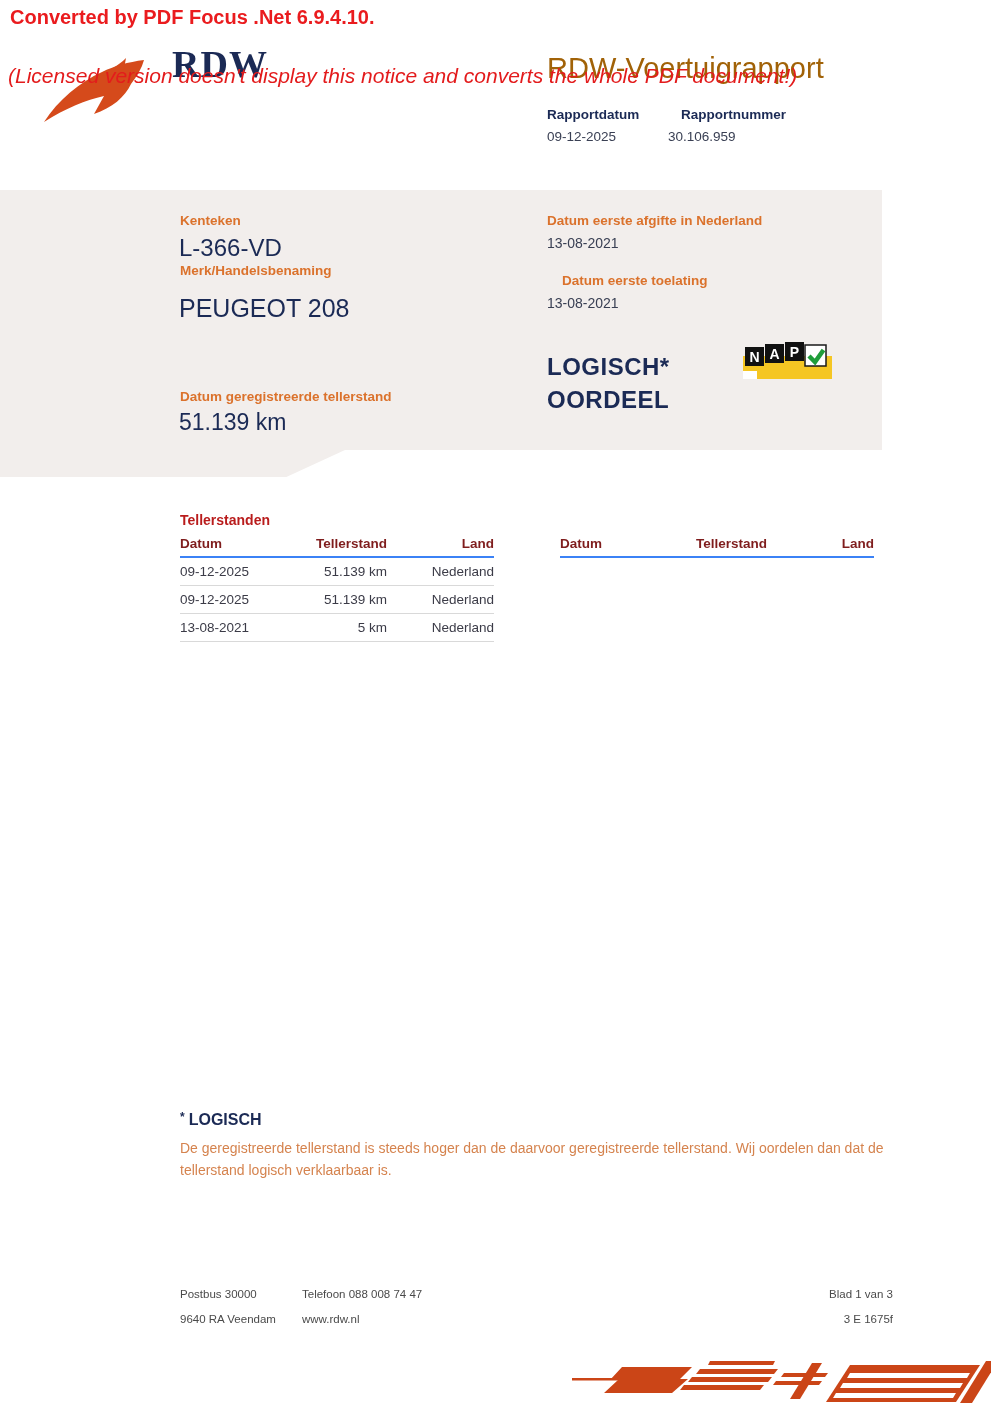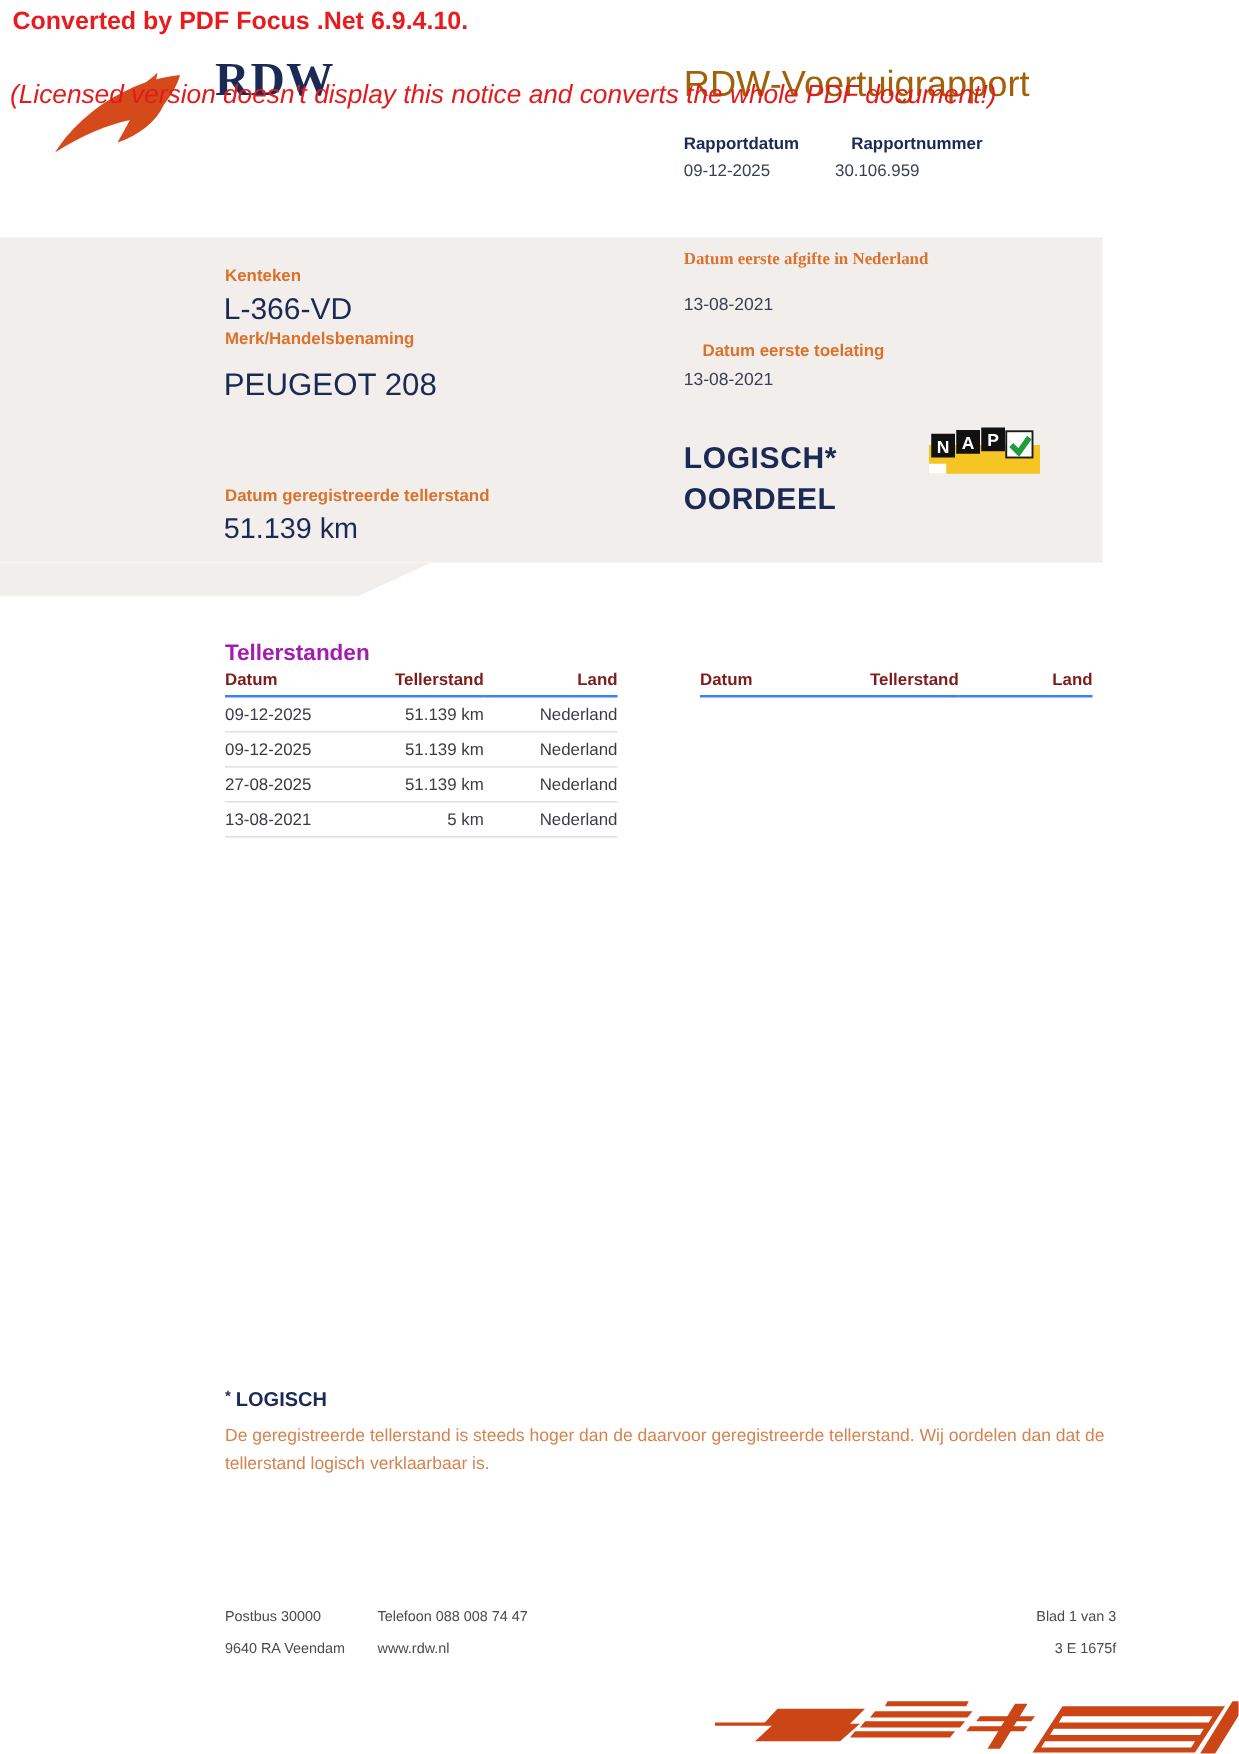--- a/index.html
+++ b/index.html
@@ -58,35 +58,35 @@
   }
   .field-label { font-size: 13.5px; font-weight: bold; color: #db722c; }
   .field-value-big { font-size: 24px; color: #1b2a55; }
   .field-value-date { font-size: 14px; color: #3a4054; }
   .kenteken-label { left: 180px; top: 213px; }
   .kenteken-value { left: 179px; top: 234px; }
   .merk-label { left: 180px; top: 263px; }
   .merk-value { left: 179px; top: 294px; font-size: 25px; }
   .teller-label { left: 180px; top: 389px; }
   .teller-value { left: 179px; top: 409px; font-size: 23px; }
-  .afgifte-label { left: 547px; top: 199px; font-family: Liberation Serif, serif; }
+  .afgifte-label { left: 547px; top: 213px; }
   .afgifte-value { left: 547px; top: 235px; }
   .toelating-label { left: 547px; top: 273px; padding-left: 15px; }
   .toelating-value { left: 547px; top: 295px; }
   .oordeel {
     left: 547px; top: 350px;
     font-size: 24px; font-weight: bold; color: #1b2a55;
     line-height: 33px; letter-spacing: 0.5px;
   }
   .nap-logo { left: 743px; top: 341px; }
 
   
   .section-title {
     left: 180px; top: 512px;
-    font-size: 18px; font-weight: bold; color: #a21caf;
+    font-size: 14px; font-weight: bold; color: #b91c1c;
   }
   table.teller-table {
     border-collapse: collapse; table-layout: fixed;
     font-size: 13.5px;
   }
   .table-1 { left: 180px; top: 534px; width: 314px; }
   .table-2 { left: 560px; top: 534px; width: 313px; }
   table.teller-table th {
     font-weight: bold; color: #7f1d1d;
     border-bottom: 2px solid #3b82f6;
@@ -190,25 +190,20 @@
     </tr>
   </thead>
   <tbody>
     <tr>
       <td class="col-datum">09-12-2025</td>
       <td class="col-teller">51.139 km</td>
       <td class="col-land">Nederland</td>
     </tr>
     <tr>
       <td class="col-datum">09-12-2025</td>
-      <td class="col-teller">51.139 km</td>
-      <td class="col-land">Nederland</td>
-    </tr>
-    <tr>
-      <td class="col-datum">27-08-2025</td>
       <td class="col-teller">51.139 km</td>
       <td class="col-land">Nederland</td>
     </tr>
     <tr>
       <td class="col-datum">13-08-2021</td>
       <td class="col-teller">5 km</td>
       <td class="col-land">Nederland</td>
     </tr>
   </tbody>
 </table>

